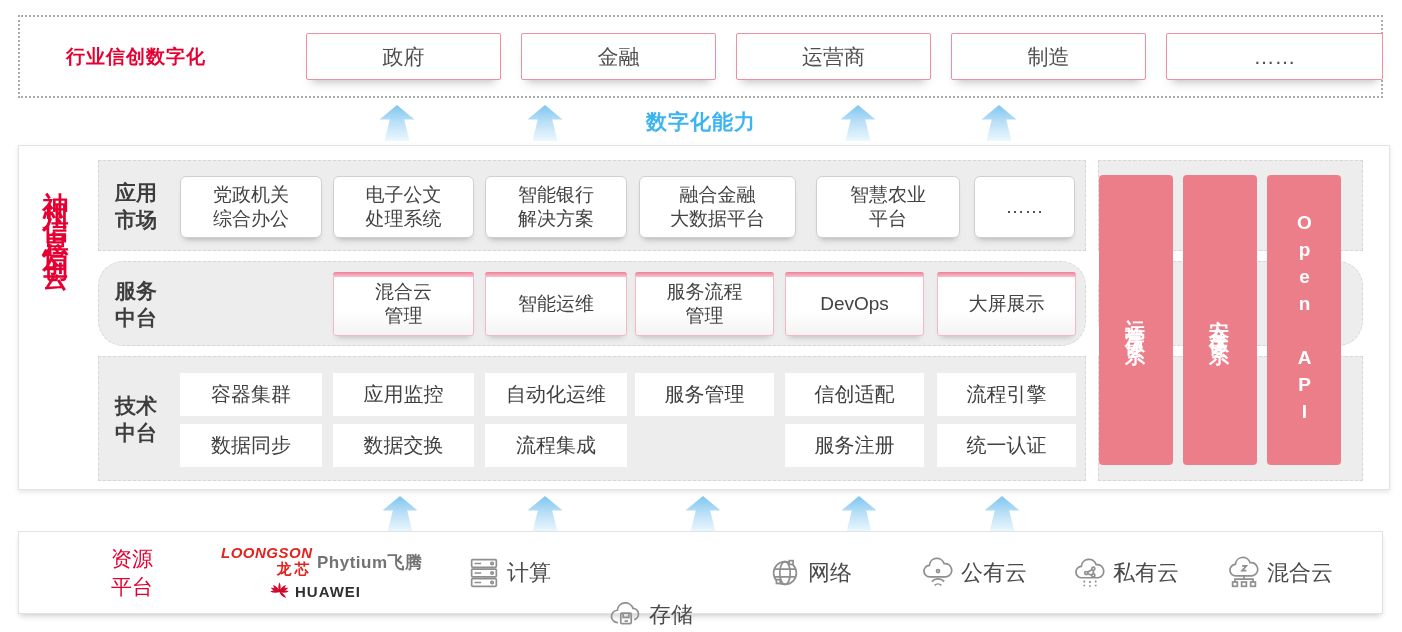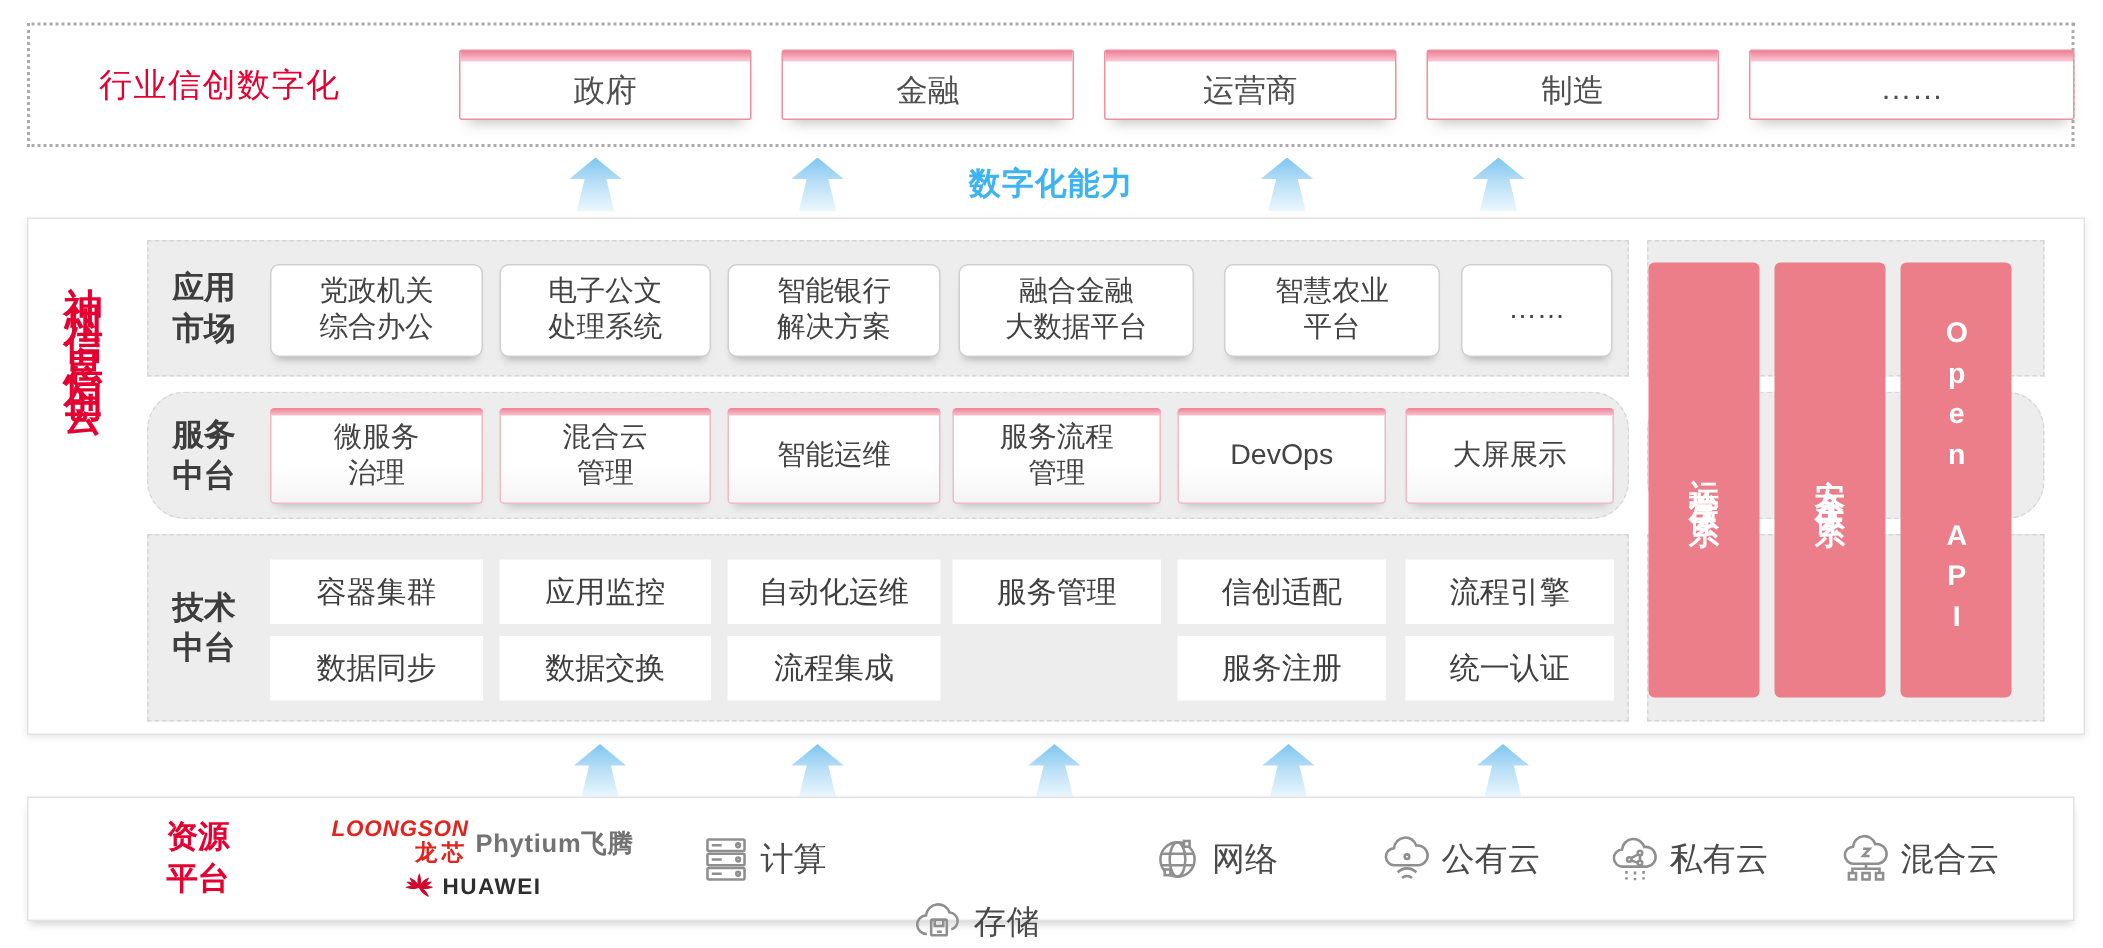--- a/index.html
+++ b/index.html
@@ -8,23 +8,23 @@
     --blue:#3db4f1;
     --ink:#434343;
   }
   *{margin:0;padding:0;box-sizing:border-box;}
   html,body{background:#fff;}
   body{font-family:"Liberation Sans","DejaVu Sans",sans-serif;}
   .canvas{position:relative;width:1402px;height:632px;background:#fff;overflow:hidden;}
 
   
   .top-band{position:absolute;left:18px;top:15px;width:1365px;height:83px;border:2px dotted #ababab;background:#fff;}
-  .top-band-title{position:absolute;left:46px;top:0;height:100%;display:flex;align-items:center;font-size:22px;font-weight:400;color:var(--red);letter-spacing:1px;text-align:center;}
+  .top-band-title{position:absolute;left:46px;top:0;height:100%;display:flex;align-items:center;font-size:19px;font-weight:700;color:var(--red);letter-spacing:1px;text-align:center;}
   .industry-row{position:absolute;left:286px;top:16px;display:flex;gap:20px;}
-  .ind-box{position:relative;width:195px;height:47px;background:#fff;border:1px solid #ef8fa2;border-radius:2px;display:flex;flex-direction:column;box-shadow:0 8px 9px -6px rgba(110,110,110,.45);}
+  .ind-box{position:relative;width:195px;height:47px;background:#fff;border:1px solid #ef8fa2;border-radius:2px;display:flex;flex-direction:row;box-shadow:0 8px 9px -6px rgba(110,110,110,.45);}
   .ind-box.wide{width:217px;}
   .ind-strip{height:7px;background:linear-gradient(180deg,#ef8098,#f9ccd6);}
   .ind-label{flex:1;display:flex;align-items:center;justify-content:center;font-size:21px;color:#4f4f4f;}
 
   
   .up-arrow{position:absolute;width:38px;height:36px;
     clip-path:polygon(50% 0%,96% 40%,69% 40%,83% 100%,17% 100%,31% 40%,4% 40%);
     background:linear-gradient(180deg,#7ec6f0 0%,#b7def6 45%,#ecf8fe 100%);}
   .capability-label{position:absolute;left:50%;transform:translateX(-50%);top:108px;font-size:21px;font-weight:700;color:var(--blue);letter-spacing:1px;}
 
@@ -59,21 +59,21 @@
   .tbox{position:absolute;height:43px;background:#fff;display:flex;align-items:center;justify-content:center;font-size:20px;color:#3f3f3f;}
   .trowA{top:16px;} .trowB{top:67px;}
 
   .pillar{position:absolute;top:29px;height:290px;width:74px;background:var(--pillar);border-radius:4px;
     display:flex;align-items:center;justify-content:center;
     writing-mode:vertical-rl;text-orientation:upright;color:#fff;font-weight:700;font-size:20px;letter-spacing:8px;}
   .p1{left:1080px;} .p2{left:1164px;} .p3{left:1248px;font-size:19px;letter-spacing:6px;}
 
   
   .res-box{position:absolute;left:18px;top:531px;width:1365px;height:83px;background:#fff;border:1px solid #e2e2e2;box-shadow:0 4px 6px -2px rgba(0,0,0,.20);}
-  .res-label{position:absolute;left:92px;top:50%;transform:translateY(-50%);font-size:21px;font-weight:700;color:var(--red);line-height:1.35;white-space:pre-line;}
+  .res-label{position:absolute;left:92px;top:50%;transform:translateY(-50%);font-size:21px;font-weight:400;color:var(--red);line-height:1.35;white-space:pre-line;}
   .loongson{position:absolute;left:202px;top:13px;text-align:center;color:#e3231d;font-weight:800;font-style:italic;font-size:15px;letter-spacing:.5px;line-height:1;}
   .loongson-cn{display:block;font-style:normal;font-weight:700;font-size:15px;letter-spacing:3px;margin-top:1px;text-align:right;}
   .phytium{position:absolute;left:298px;top:19px;color:#737373;font-weight:700;font-size:17px;letter-spacing:.5px;}
   .phytium-cn{font-weight:700;}
   .huawei{position:absolute;left:250px;top:49px;display:flex;align-items:center;gap:5px;}
   .huawei-text{font-weight:700;font-size:15px;color:#2f2f2f;letter-spacing:1px;}
   .res-item{position:absolute;top:50%;transform:translateY(-50%);display:flex;align-items:center;gap:4px;}
   .res-item-label{font-size:22px;color:#4a4a4a;}
   .res-icon svg{display:block;}
 </style>
@@ -133,22 +133,20 @@
       <div class="abox c4">融合金融
 大数据平台</div>
       <div class="abox c5">智慧农业
 平台</div>
       <div class="abox c6">……</div>
     </div>
 
     <div class="row r2">
       <div class="row-label">服务
 中台</div>
-      <div class="sbox c1">微服务
-治理</div>
       <div class="sbox c2">混合云
 管理</div>
       <div class="sbox c3">智能运维</div>
       <div class="sbox c4">服务流程
 管理</div>
       <div class="sbox c5">DevOps</div>
       <div class="sbox c6">大屏展示</div>
     </div>
 
     <div class="row r3">

